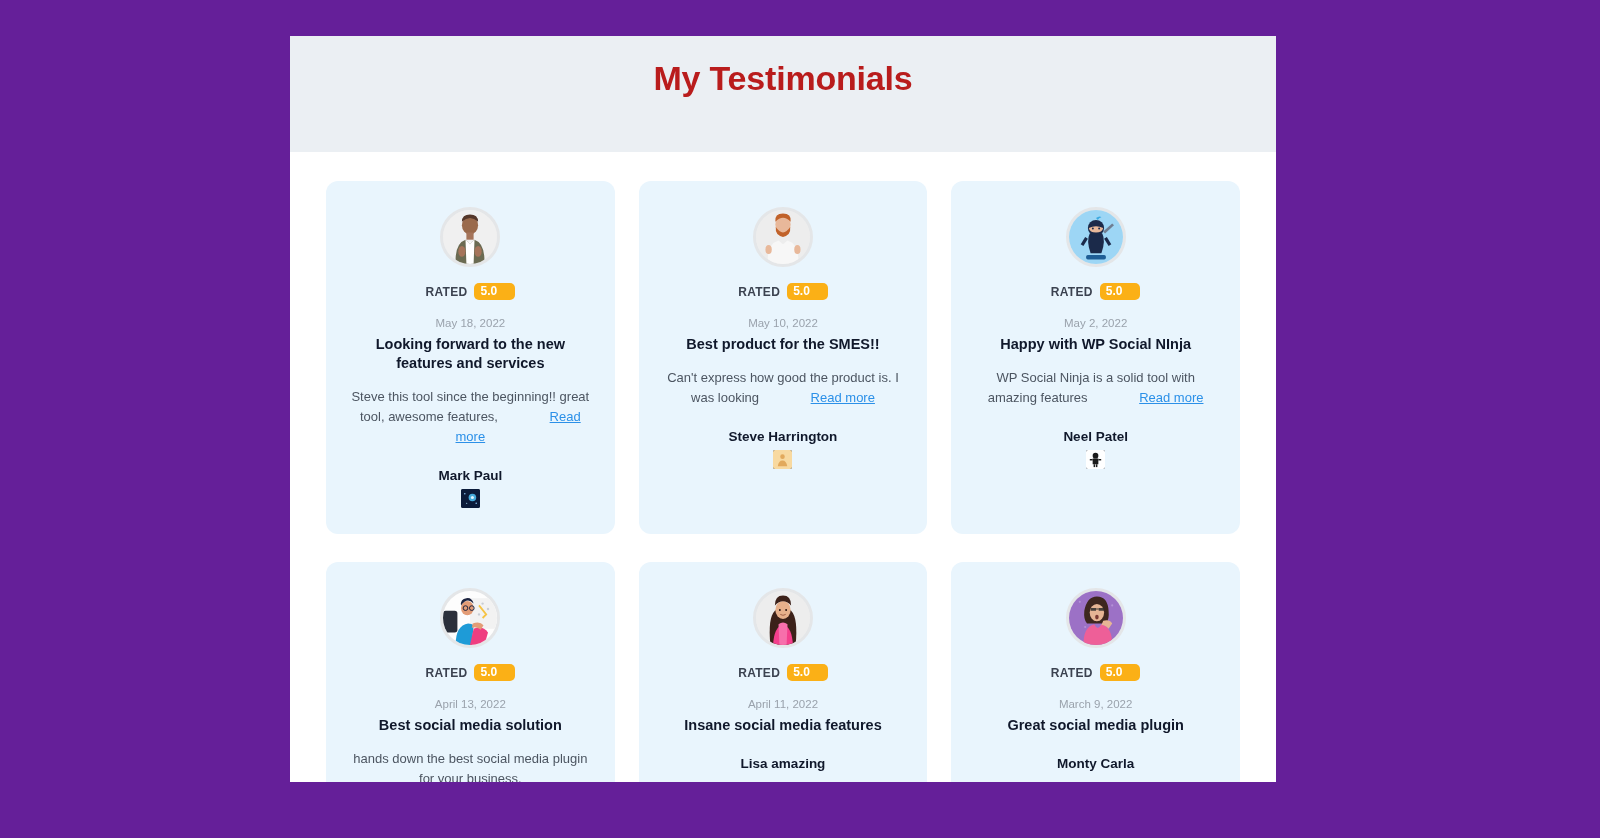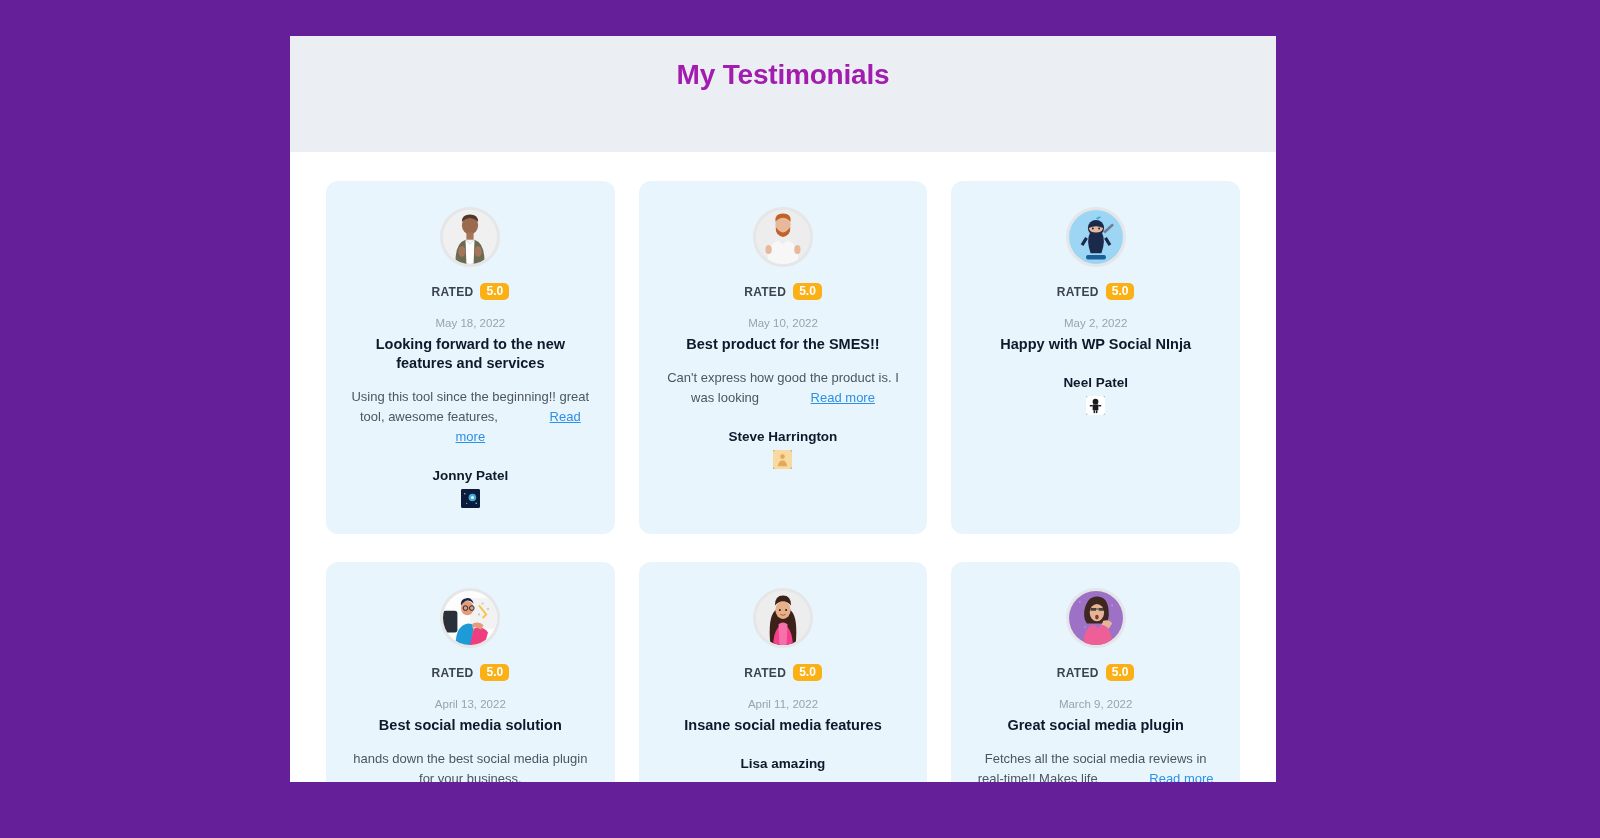--- a/index.html
+++ b/index.html
@@ -39,23 +39,23 @@
   .header-band {
     height: 116px;
     background: #EBEFF3;
     display: flex;
     align-items: flex-start;
     justify-content: center;
     padding-top: 22px;
   }
 
   .page-title {
-    font-size: 28px;
-    font-weight: bold;
-    color: #a21caf;
+    font-size: 34px;
+    font-weight: bold;
+    color: #b91c1c;
     letter-spacing: -0.2px;
     line-height: 1.2;
   }
 
   
   .cards-area {
     padding: 29px 36px 30px 36px;
     background: #FFFFFF;
   }
 
@@ -101,21 +101,21 @@
     font-weight: bold;
     color: #3B4250;
     letter-spacing: 0.3px;
   }
   .rating-badge {
     background: #FBB016;
     color: #FFFFFF;
     font-size: 12px;
     font-weight: bold;
     border-radius: 5px;
-    padding: 2px 6px 3px 6px;
+    padding: 2px 18px 3px 6px;
     line-height: 1;
   }
 
   
   .card-date {
     margin-top: 17px;
     font-size: 11.5px;
     color: #9AA2AC;
   }
 
@@ -189,24 +189,24 @@
               <ellipse cx="39" cy="46" rx="4" ry="6" fill="#A5745A"></ellipse>
             </svg>
           </div>
           <div class="rated-row">
             <span class="rated-label">RATED</span>
             <span class="rating-badge">5.0</span>
           </div>
           <div class="card-date">May 18, 2022</div>
           <div class="card-title">Looking forward to the new features and services</div>
           <div class="card-body">
-            <span>Using this tool since the beginning!! great tool, awesome features,</span>
+            <span>Steve this tool since the beginning!! great tool, awesome features,</span>
              <a class="read-more">Read more</a>
           </div>
-          <div class="reviewer-name">Jonny Patel</div>
+          <div class="reviewer-name">Mark Paul</div>
           <div class="source-icon">
             <svg viewBox="0 0 20 20">
               <rect width="20" height="20" fill="#0B1B3A"></rect>
               <circle cx="12" cy="9" r="4" fill="#4FC3F7" opacity="0.85"></circle>
               <circle cx="12" cy="9" r="1.6" fill="#E1F5FE"></circle>
               <circle cx="4" cy="5" r="0.8" fill="#90CAF9"></circle>
               <circle cx="16" cy="15" r="0.8" fill="#90CAF9"></circle>
               <circle cx="6" cy="15" r="0.6" fill="#B3E5FC"></circle>
             </svg>
           </div>
@@ -259,20 +259,24 @@
               <path d="M42 30 l5 8 l-3 2 l-5 -8z" fill="#1B2A4A"></path>
               <path d="M38 24 l10 -9 l2 2 l-10 9z" fill="#6F7E92"></path>
             </svg>
           </div>
           <div class="rated-row">
             <span class="rated-label">RATED</span>
             <span class="rating-badge">5.0</span>
           </div>
           <div class="card-date">May 2, 2022</div>
           <div class="card-title">Happy with WP Social NInja</div>
+          <div class="card-body">
+            <span>WP Social Ninja is a solid tool with amazing features</span>
+             <a class="read-more">Read more</a>
+          </div>
           <div class="reviewer-name">Neel Patel</div>
           <div class="source-icon">
             <svg viewBox="0 0 20 20">
               <rect width="20" height="20" fill="#FFFFFF"></rect>
               <circle cx="10" cy="6" r="3" fill="#1B1B1B"></circle>
               <path d="M7 9 h6 v6 h-6z" fill="#1B1B1B"></path>
               <rect x="8" y="15" width="1.6" height="3" fill="#1B1B1B"></rect>
               <rect x="10.4" y="15" width="1.6" height="3" fill="#1B1B1B"></rect>
               <rect x="4" y="9.5" width="3" height="1.5" fill="#1B1B1B"></rect>
               <rect x="13" y="9.5" width="3" height="1.5" fill="#1B1B1B"></rect>
@@ -353,24 +357,20 @@
               <path d="M16 60 q0 -20 12 -23 q4 8 8 0 q12 3 12 23z" fill="#EE5F98"></path>
               <path d="M38 33 q7 -2 10 3 l-4 6 q-5 -5 -8 -4z" fill="#E6B595"></path>
             </svg>
           </div>
           <div class="rated-row">
             <span class="rated-label">RATED</span>
             <span class="rating-badge">5.0</span>
           </div>
           <div class="card-date">March 9, 2022</div>
           <div class="card-title">Great social media plugin</div>
-          <div class="card-body">
-            <span>Fetches all the social media reviews in real-time!! Makes life</span>
-             <a class="read-more">Read more</a>
-          </div>
           <div class="reviewer-name">Monty Carla</div>
 
         </div>
 
       </div>
     </div>
 
   </div>
 </div>
 

